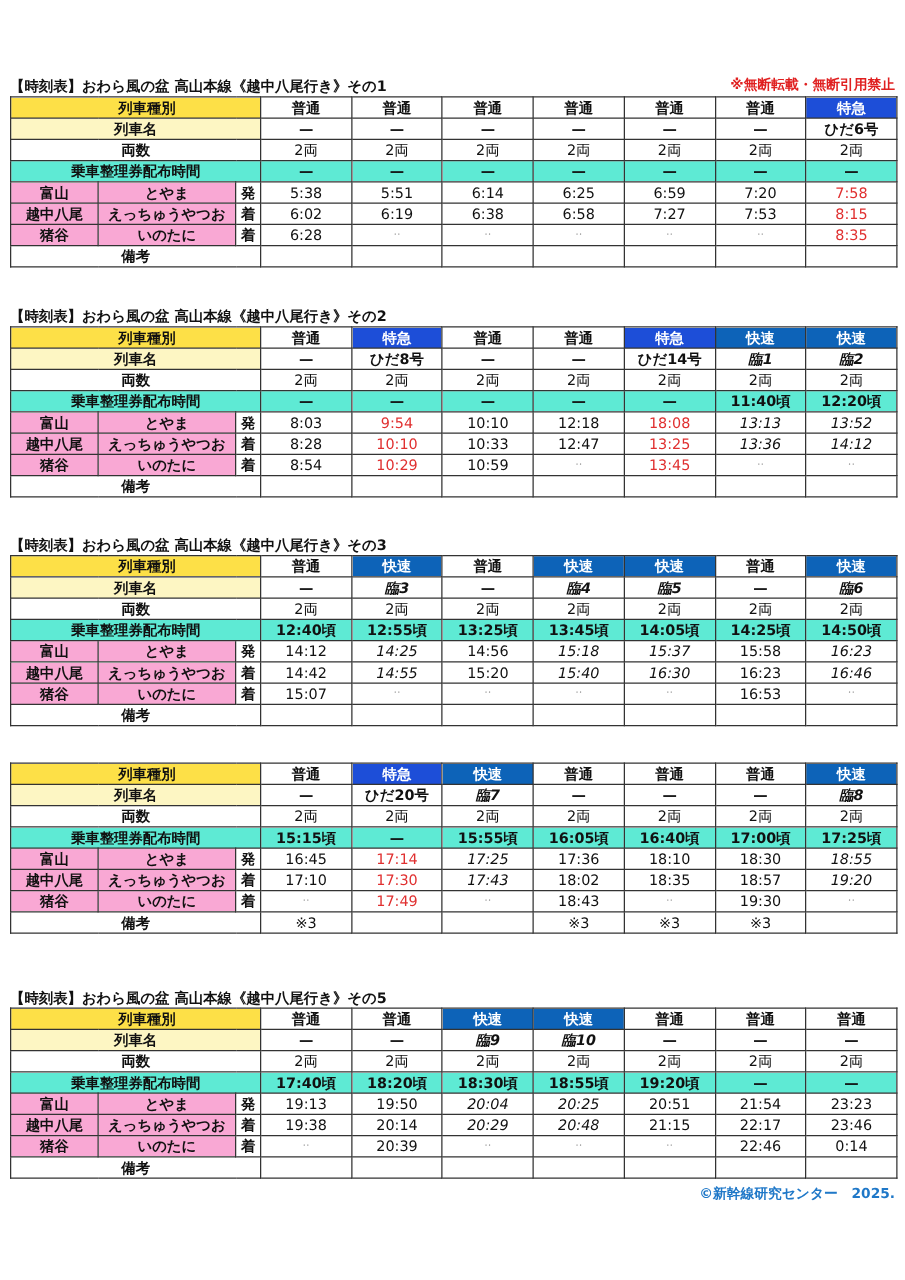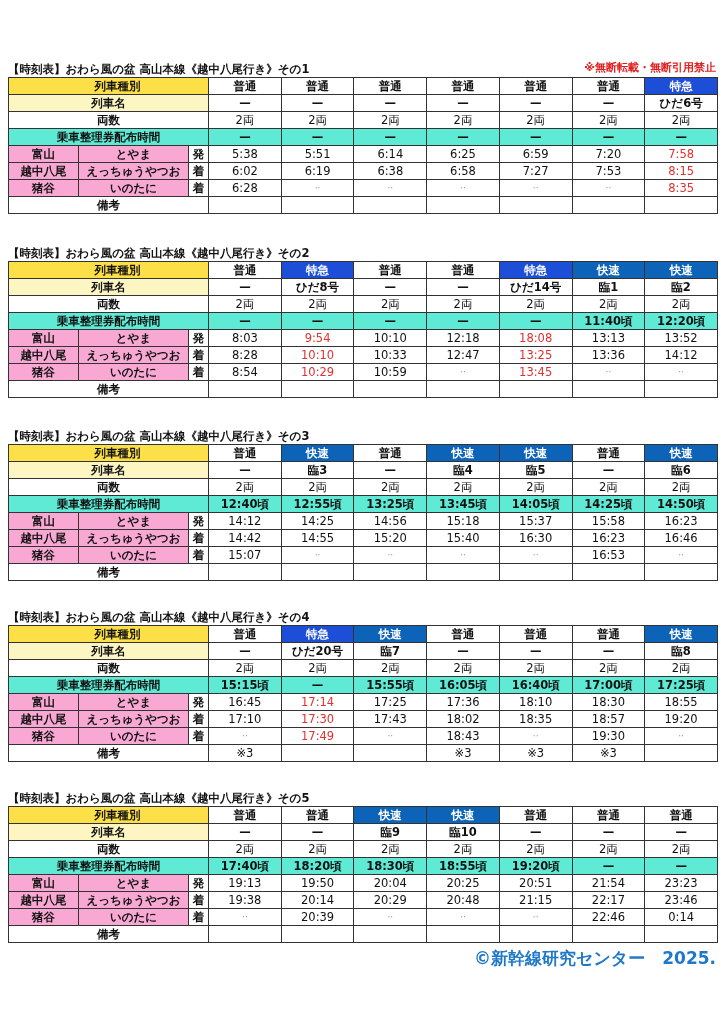--- a/index.html
+++ b/index.html
@@ -13,23 +13,23 @@
   .pink { background: #fde047; padding-left: 18px; }
   .yellow { background: #fdf6c3; }
   .green { background: #5eead4; }
   .blue-lbl { background: #f9a8d4; font-weight: bold; }
   .typ { font-weight: bold; }
   .typ.ltd { background: #1d4ed8; color: #ffffff; }
   .typ.rapid { background: #0d63b8; color: #ffffff; }
   .name { font-weight: bold; }
   .dist { font-weight: bold; }
   .red { color: #e03030; }
-  .ital { }
+  .ital { font-style: italic; }
   .dots { color: #999; font-size: 9px; }
-  .footer { position: absolute; top: 947px; right: 8px; color: #1f78c8; font-weight: bold; font-size: 17px; }
+  .footer { position: absolute; top: 947px; right: 8px; color: #1f78c8; font-weight: bold; font-size: 11px; }
 </style>
 </head>
 <body>
 
 <div class="notice">※無断転載・無断引用禁止</div>
 <div id="sections">
     <div class="section" style="top: 62px;">
       <div class="section-title">【時刻表】おわら風の盆 高山本線《越中八尾行き》その1</div>
       <table>
         <colgroup>
@@ -338,21 +338,20 @@
             <td></td>
             <td></td>
             <td></td>
             <td></td>
             <td></td>
           </tr>
         </tbody>
       </table>
     </div>
     <div class="section" style="top: 610px;">
-      <div class="section-title">【時刻表】おわら風の盆 高山本線《越中八尾行き》その4</div>
       <table>
         <colgroup>
           <col style="width:70px">
           <col style="width:110px">
           <col style="width:20px">
           <col>
           <col>
           <col>
           <col>
           <col>

